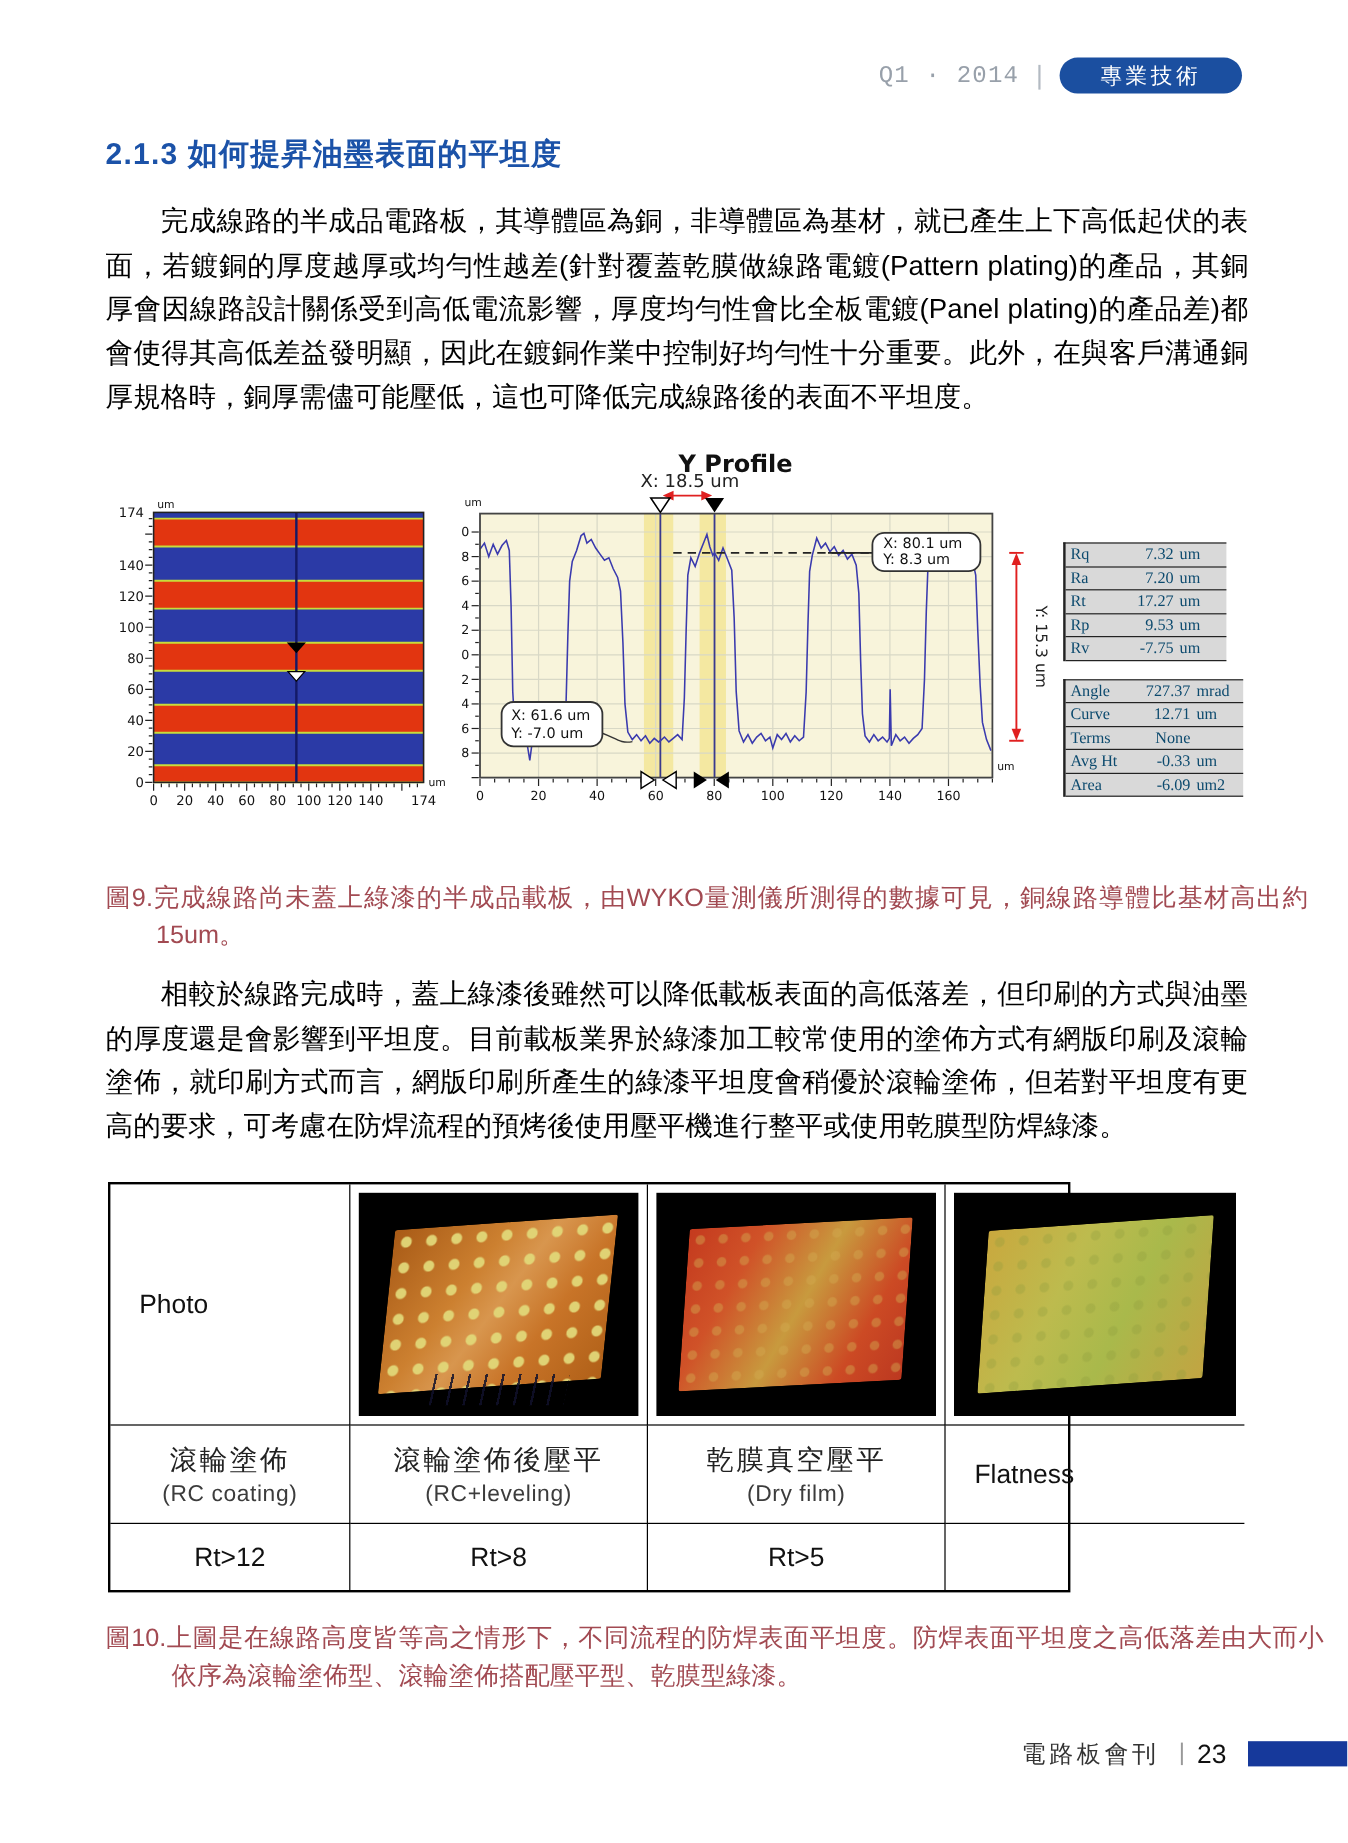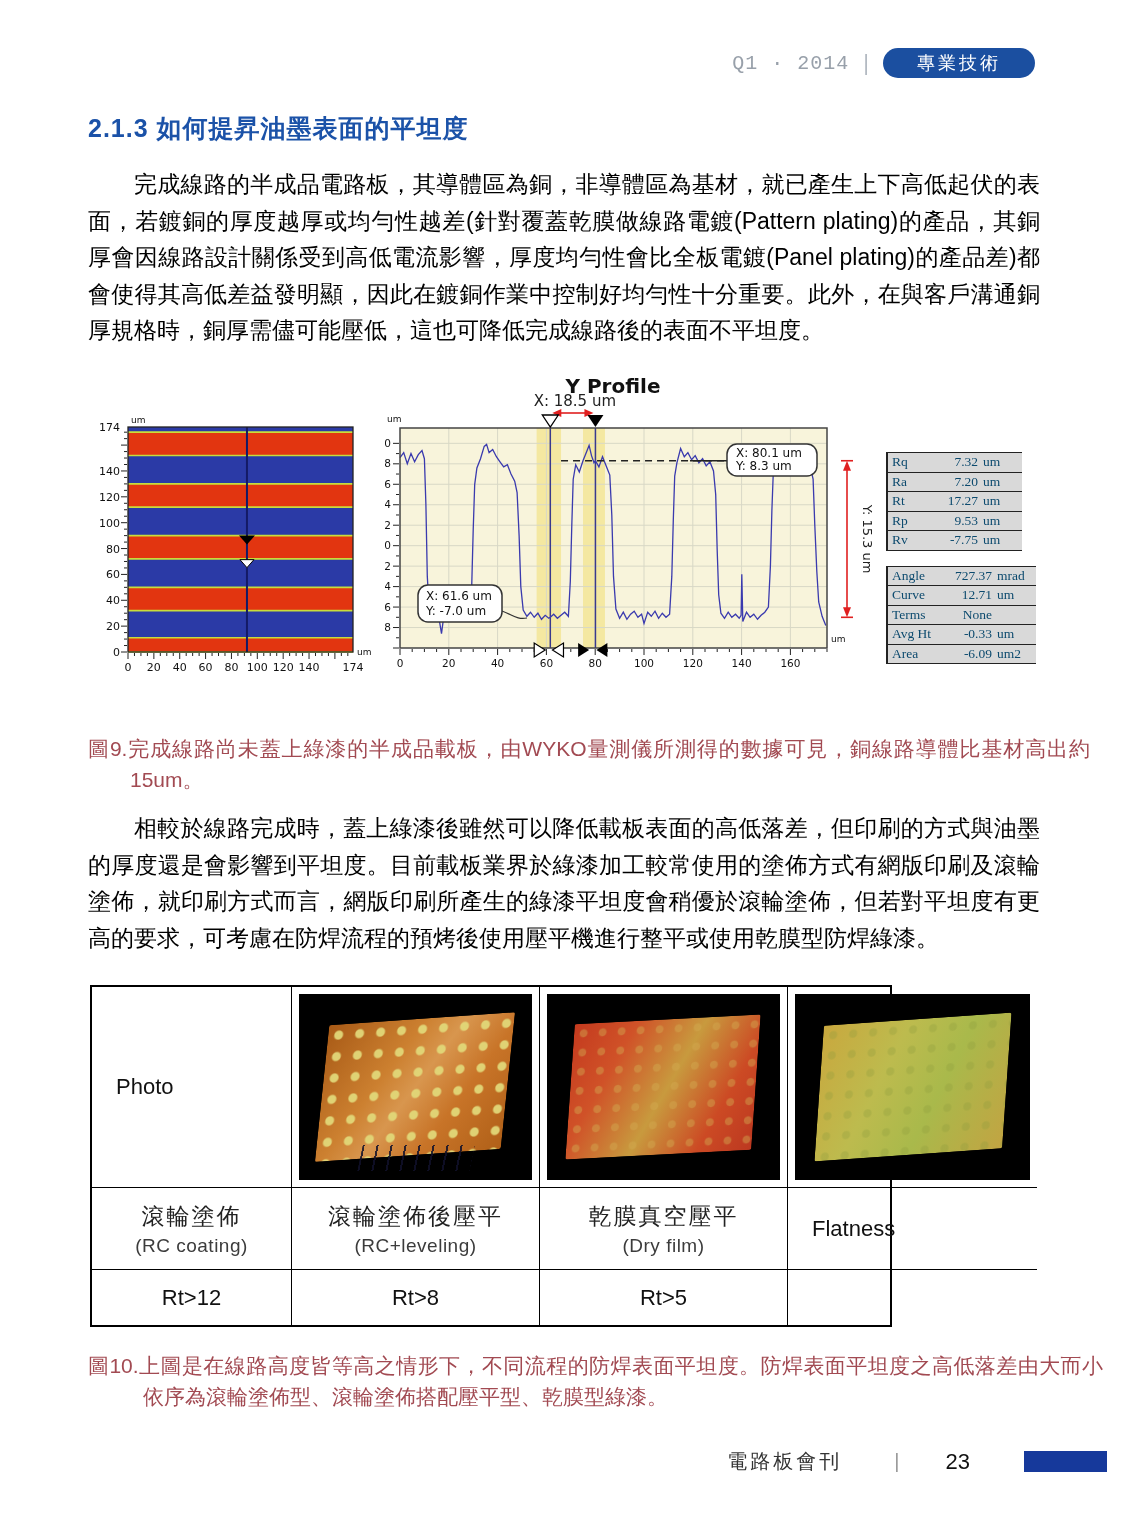--- a/index.html
+++ b/index.html
@@ -69,21 +69,21 @@
       background-size:20px 20px,100% 100%;}
   .spikes{position:absolute;bottom:9px;left:26%;width:48%;height:26px;opacity:.85;
       background:repeating-linear-gradient(90deg,#10102a 0 2px,transparent 2px 14px);
       transform:skewX(-12deg);}
   .m-zh{font-size:23px;color:#222;letter-spacing:2px;}
   .m-en{font-size:19px;color:#3c3c3c;margin-top:3px;letter-spacing:.5px;}
   .mcell{flex-direction:column;}
   .fval{font-size:22px;color:#111;}
 
   
-  .footer{position:absolute;top:1448px;right:16px;display:flex;align-items:center;gap:36px;}
+  .footer{position:absolute;top:1448px;right:0;display:flex;align-items:center;}
   .footer .jname{font-size:20px;color:#333;letter-spacing:3px;}
   .footer .fsep{font-size:20px;color:#999;margin:0 10px 0 16px;}
   .footer .pno{font-size:22px;color:#111;}
   .fbar{width:83px;height:21px;background:var(--footer-bar,#16399B);margin-left:18px;}
 
   svg text{font-family:"DejaVu Sans",sans-serif;}
 </style>
 </head>
 <body>
 

